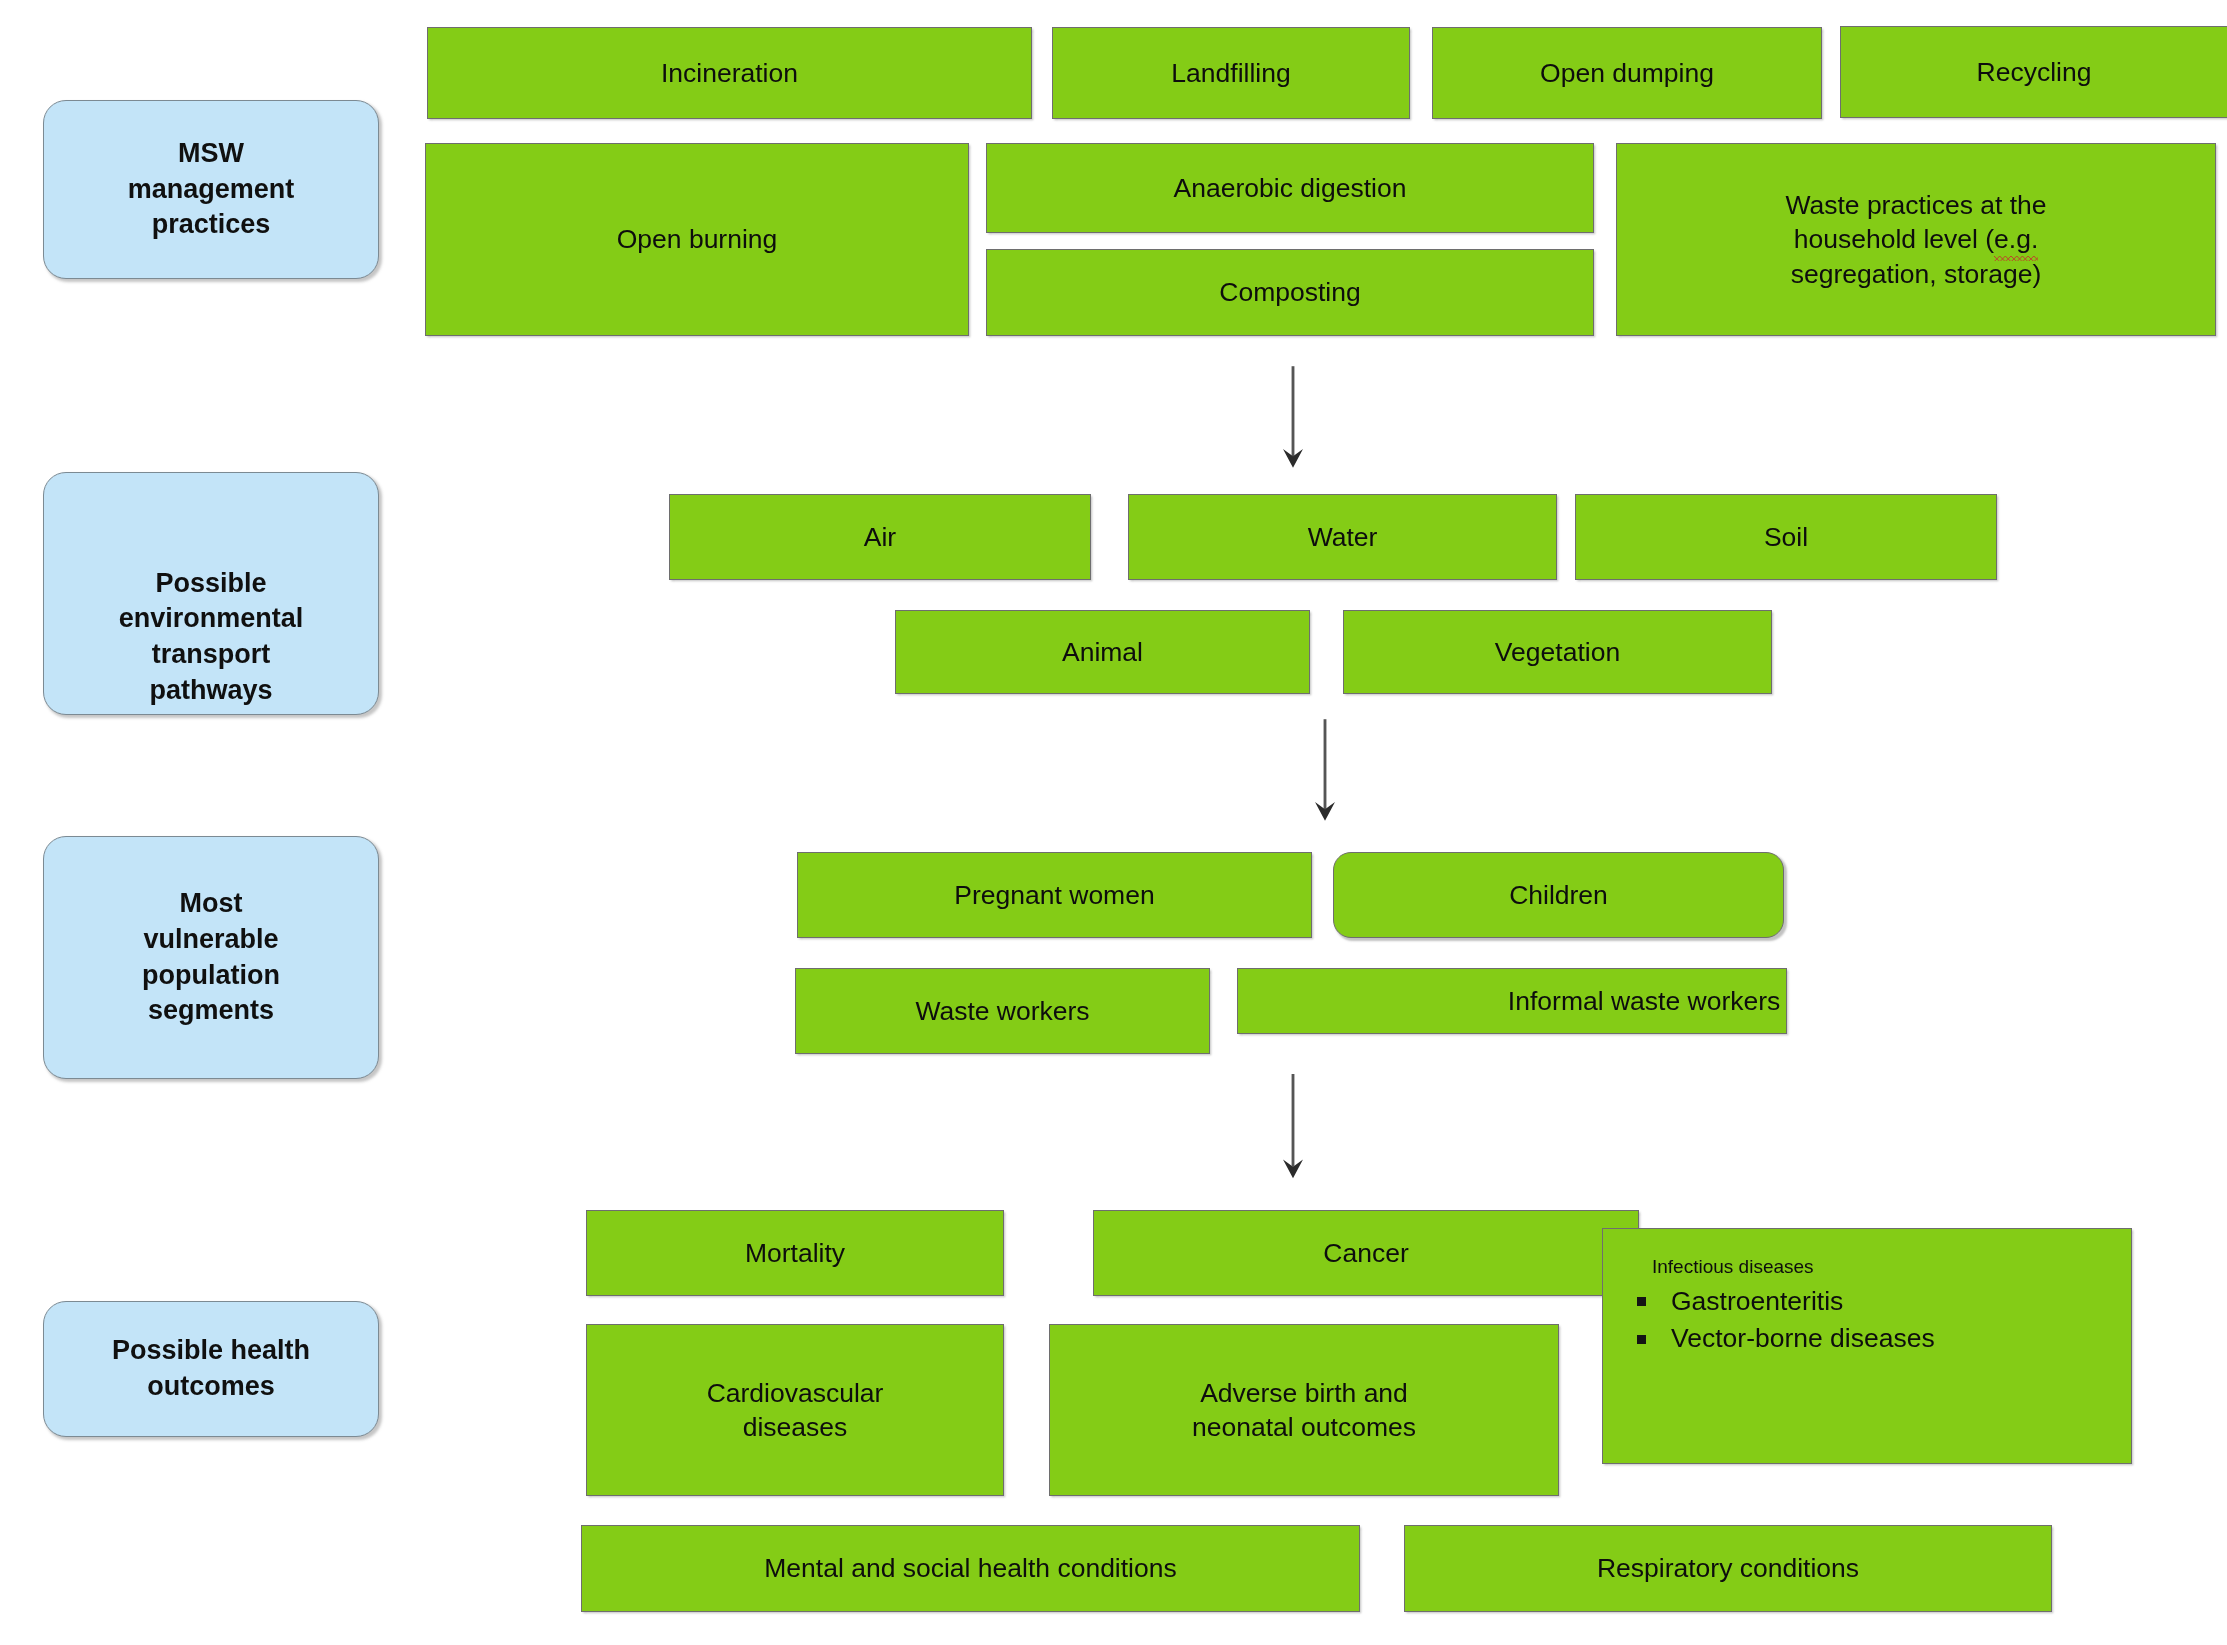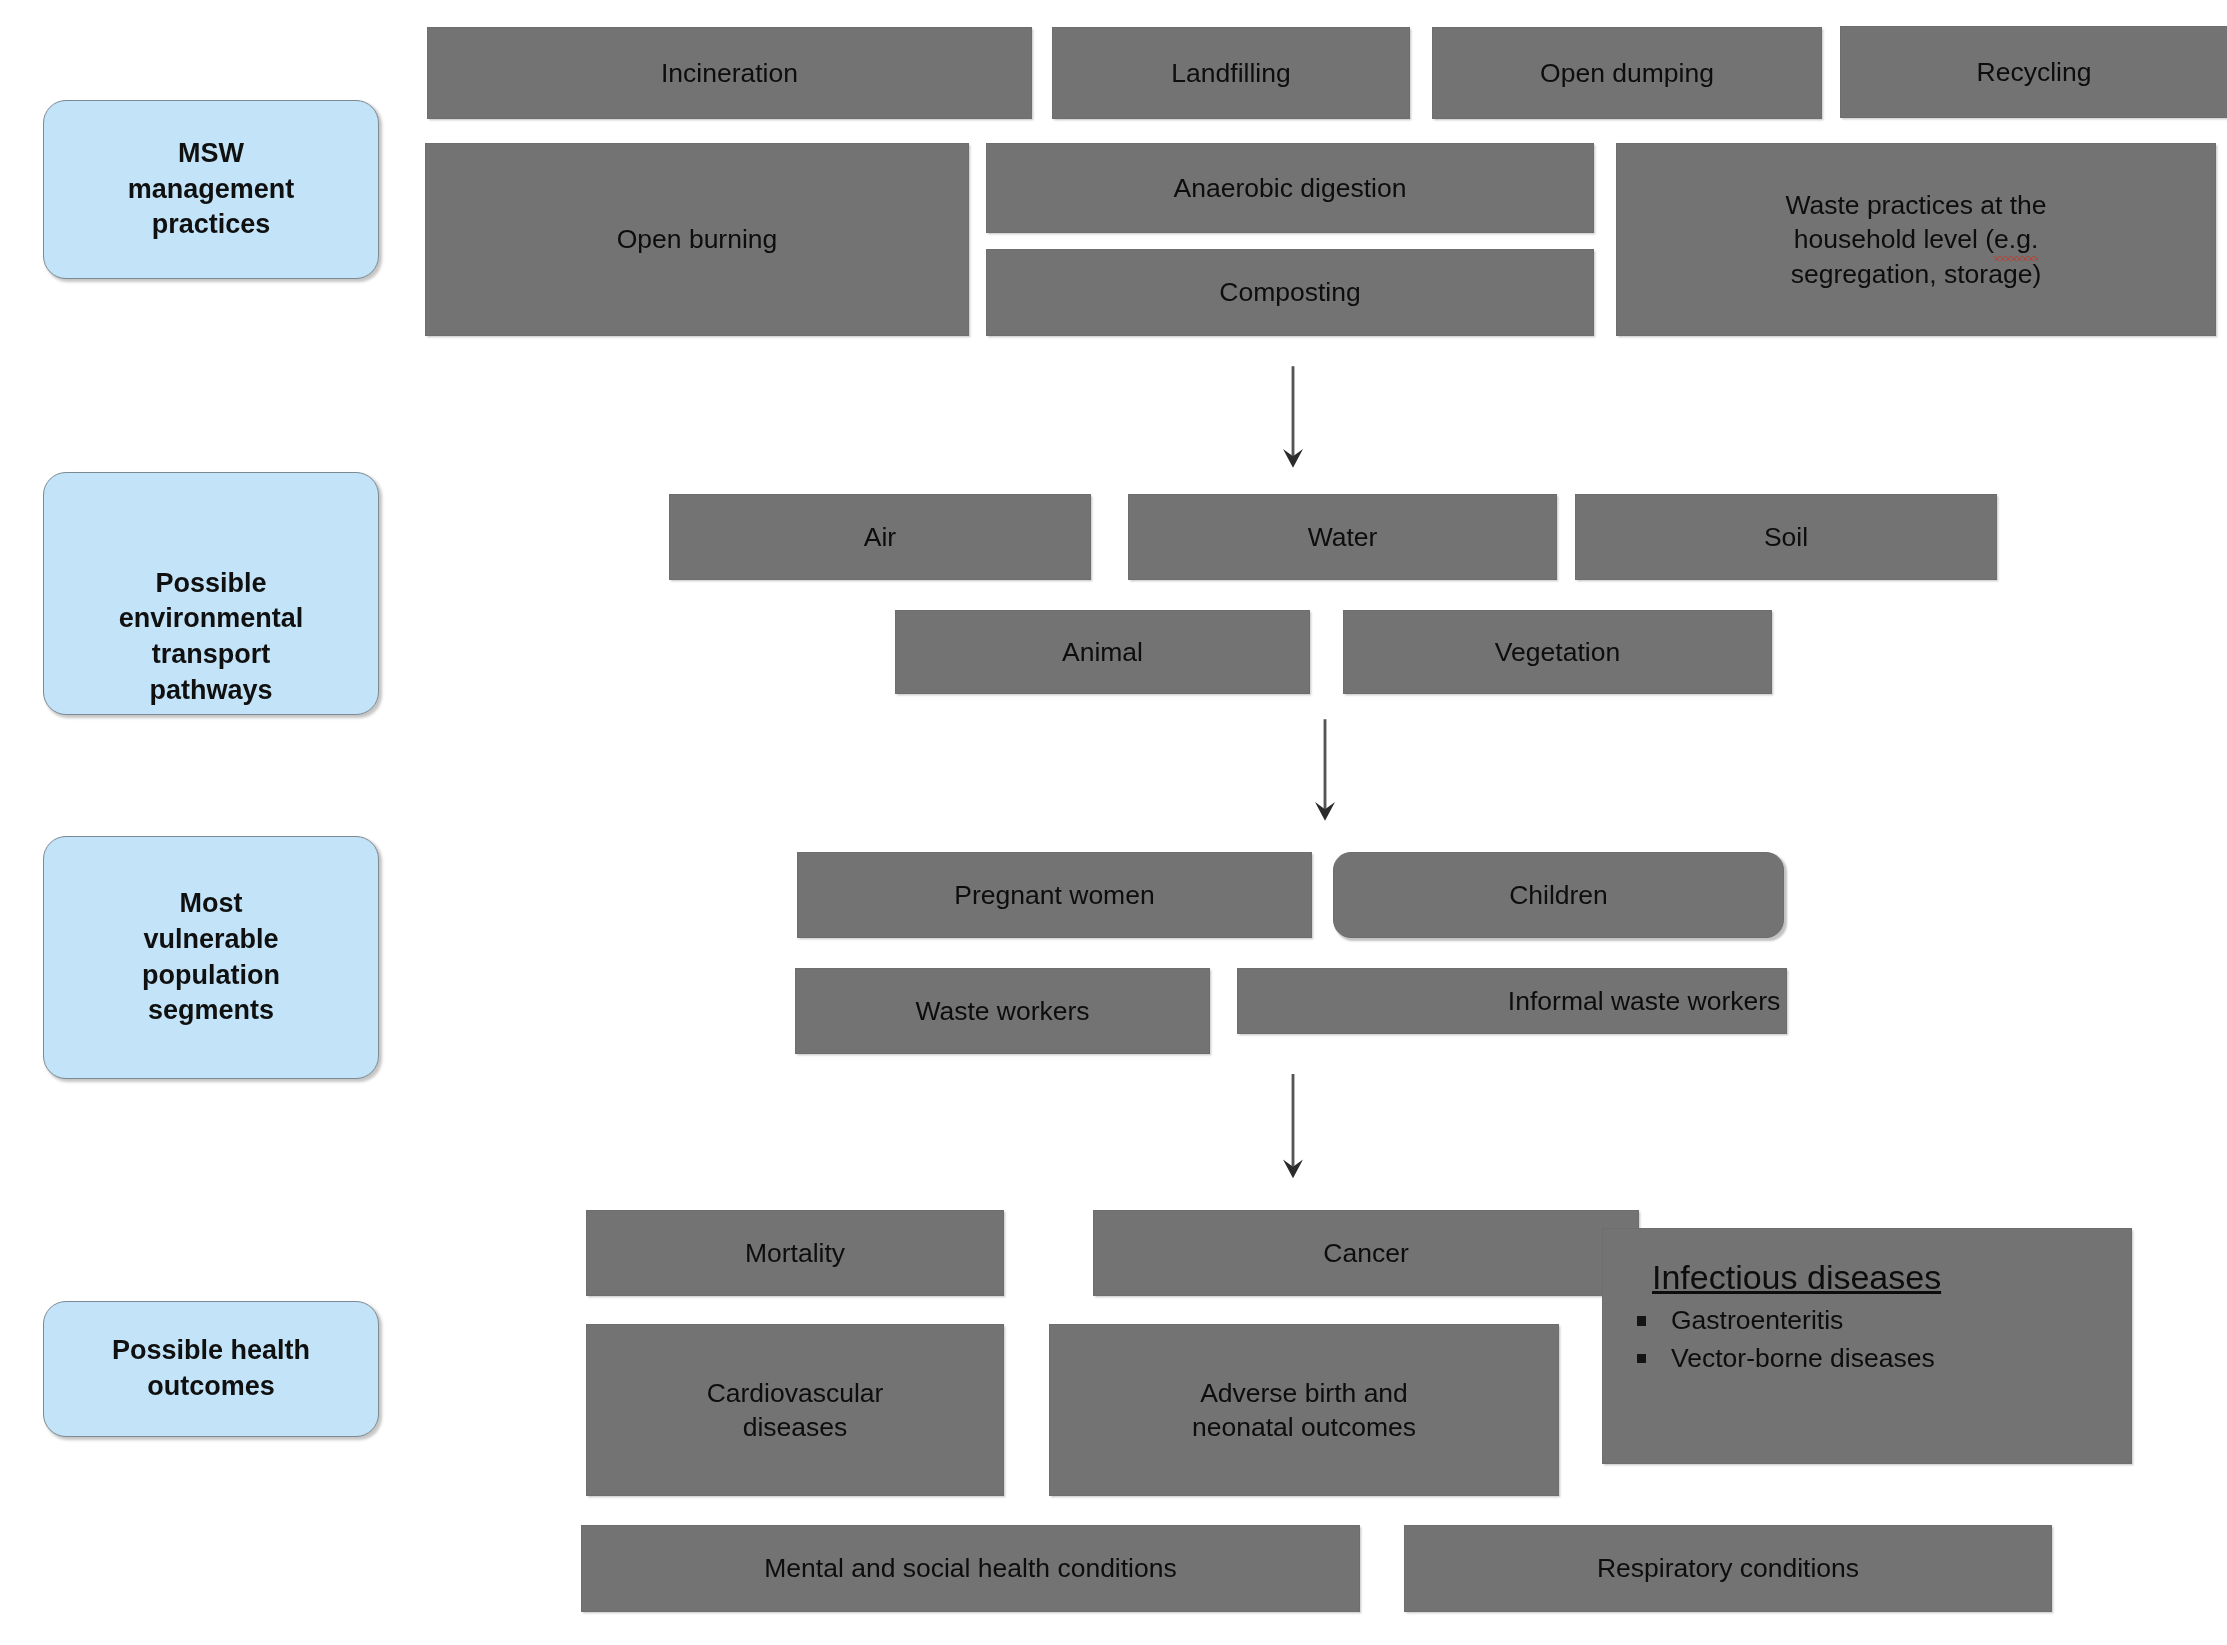--- a/index.html
+++ b/index.html
@@ -34,21 +34,21 @@
     font-size: 27px;
     line-height: 1.32;
     color: #101010;
     padding: 5.7px 7.2px;
     box-shadow: 2.1px 2.1px 2.9px rgba(110,110,110,0.40);
   }
 
   
   .node {
     position: absolute;
-    background: #737373;
+    background: #84cc16;
     border: 1.4px solid #6e6e6e;
     box-sizing: border-box;
     display: flex;
     align-items: center;
     justify-content: center;
     text-align: center;
     font-size: 26.5px;
     line-height: 1.30;
     color: #0d0d0d;
     padding: 2.9px 5.7px;
@@ -56,23 +56,22 @@
   }
 
   
   .node.list-node {
     display: block;
     text-align: left;
     padding: 0;
   }
   .list-title {
     display: block;
-    text-decoration: underline;
     text-align: left;
-    font-size: 34px;
+    font-size: 19px;
     margin: 26px 0 2.9px 49px;
   }
   .list-items {
     list-style: none;
     margin: 0;
     padding: 0 0 0 34px;
   }
   .list-items li {
     position: relative;
     font-size: 26.5px;

